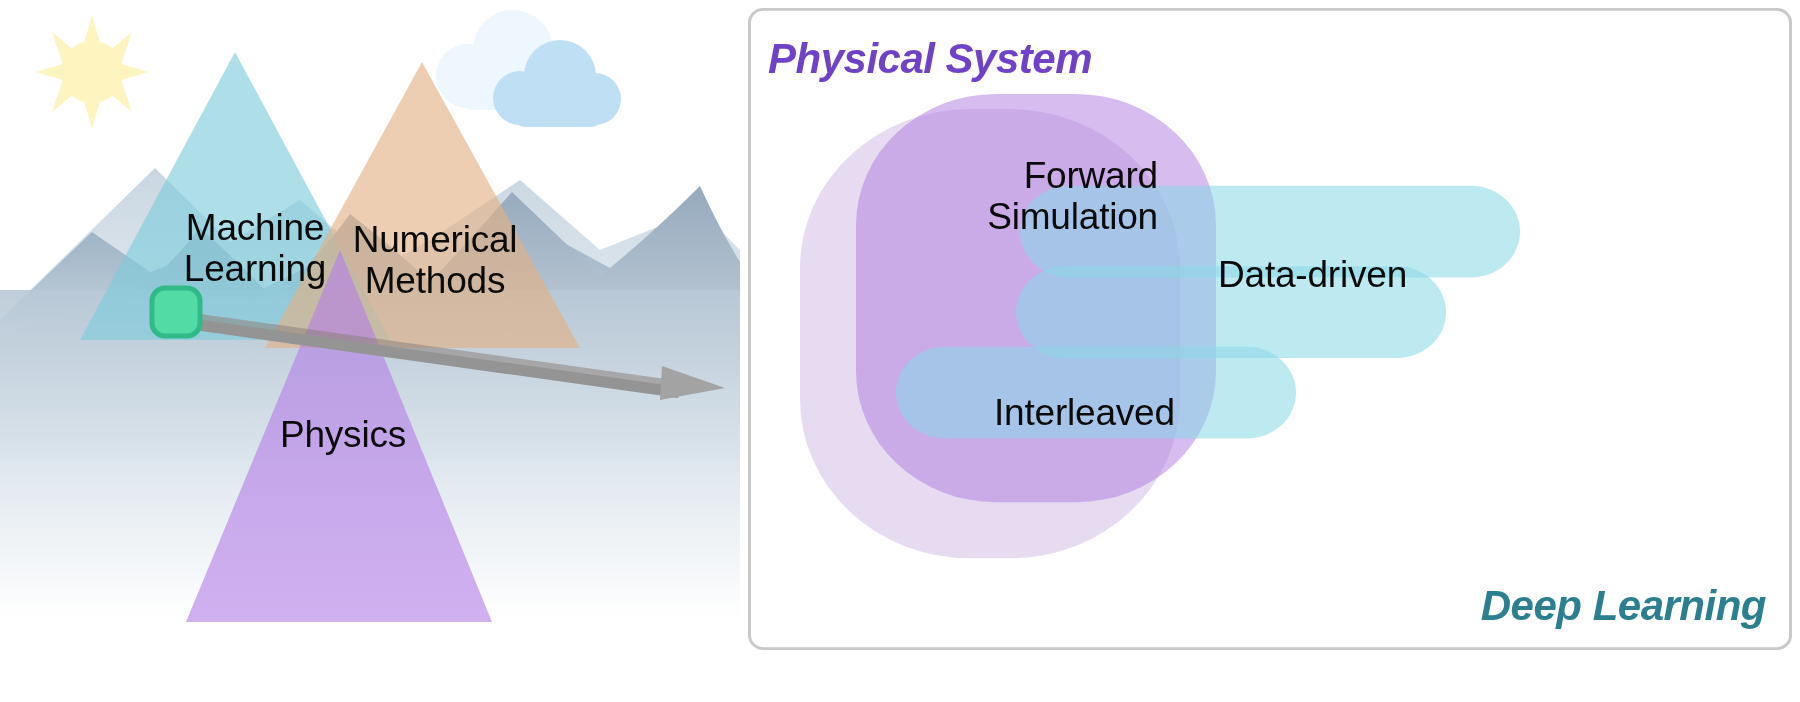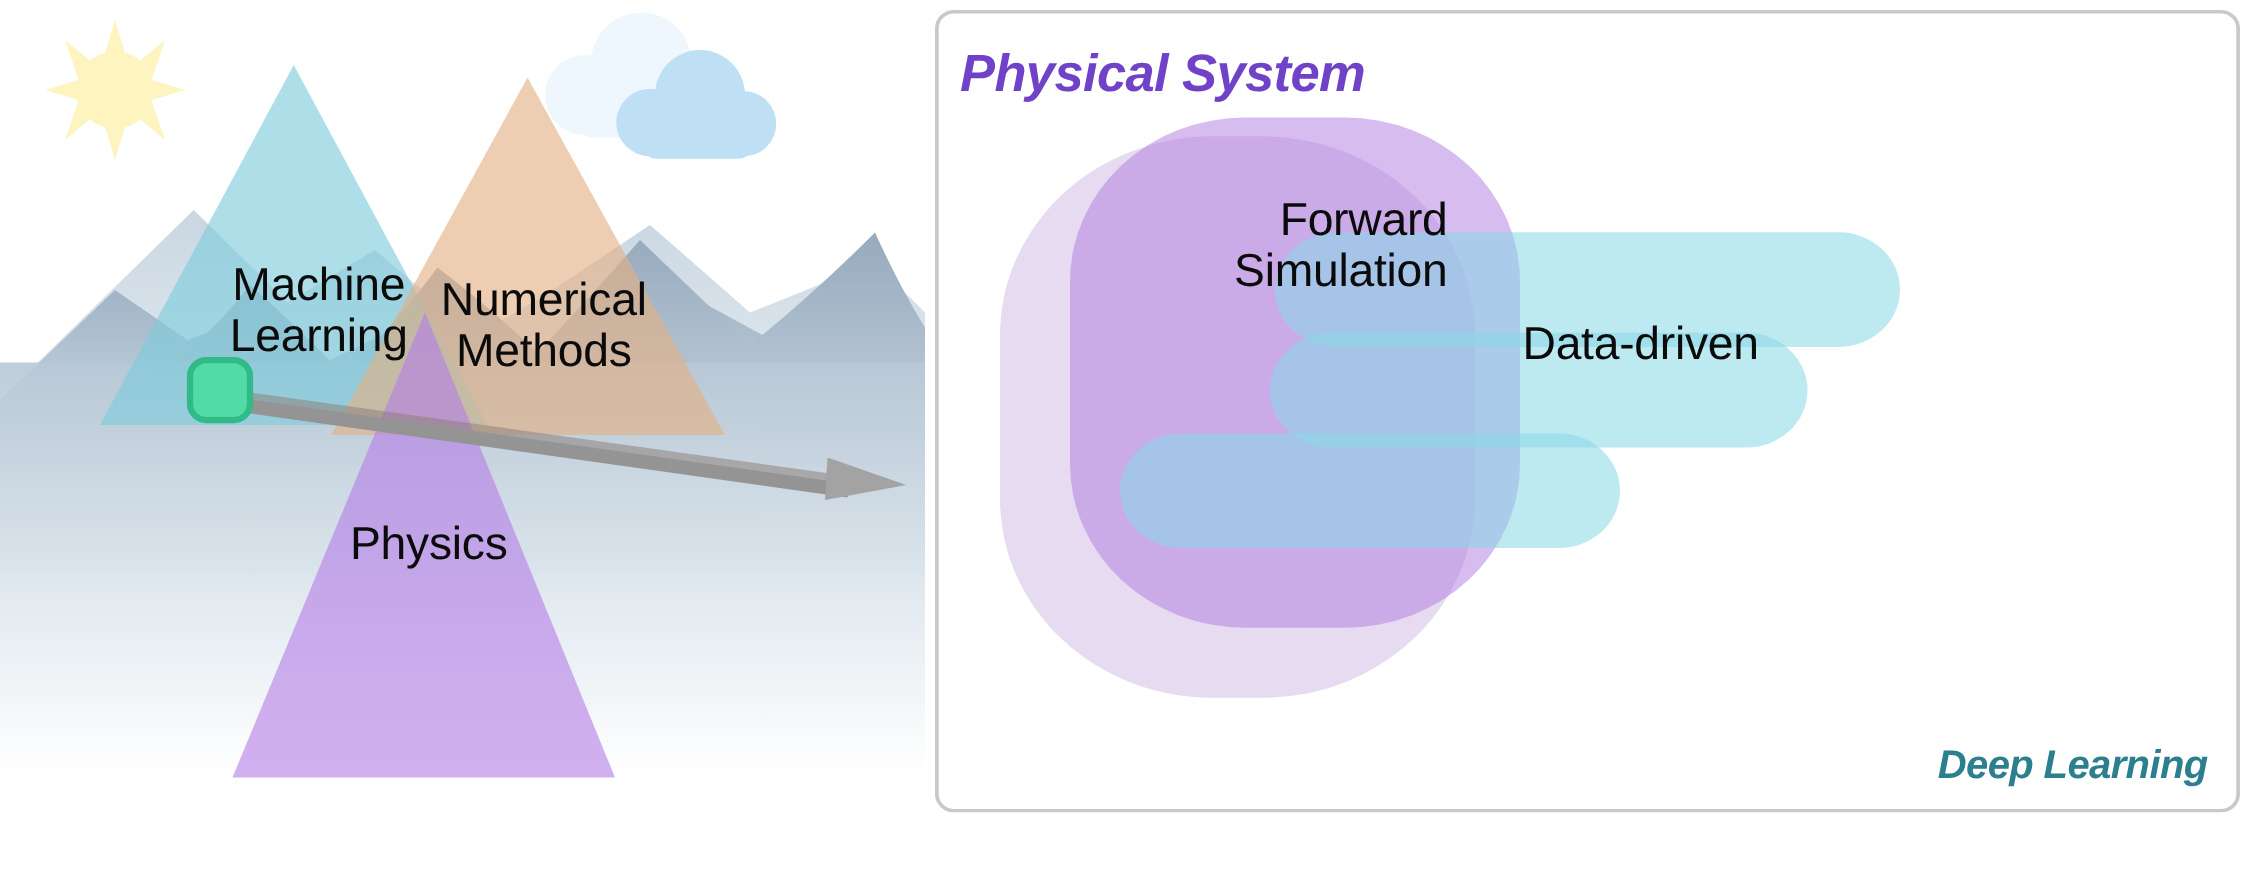--- a/index.html
+++ b/index.html
@@ -38,21 +38,21 @@
     font-weight:bold;
     letter-spacing:-0.5px;
   }
   #physical-system-label{
     left:20px;top:27px;
     font-size:42px;
     color:#6f42c7;
   }
   #deep-learning-label{
     right:26px;bottom:20px;
-    font-size:32px;
+    font-size:42px;
     color:#2c7f8e;
     text-align:center;
   }
   .blob-label{
     position:absolute;
     color:#0b0b0b;
     font-size:37px;
     line-height:1.10;
     text-align:right;
     white-space:pre-line;
@@ -167,17 +167,18 @@
 
     <div class="panel-title" id="physical-system-label">Physical System</div>
 
     <div class="blob-label" id="label-forward">Forward
 Simulation</div>
 
 
     <div class="pill-label" id="label-datadriven">Data-driven</div>
 
 
+    <div class="pill-label" id="label-interleaved">Interleaved</div>
 
     <div class="panel-title" id="deep-learning-label">Deep Learning</div>
   </div>
 
 </div>
 
 </body></html>

